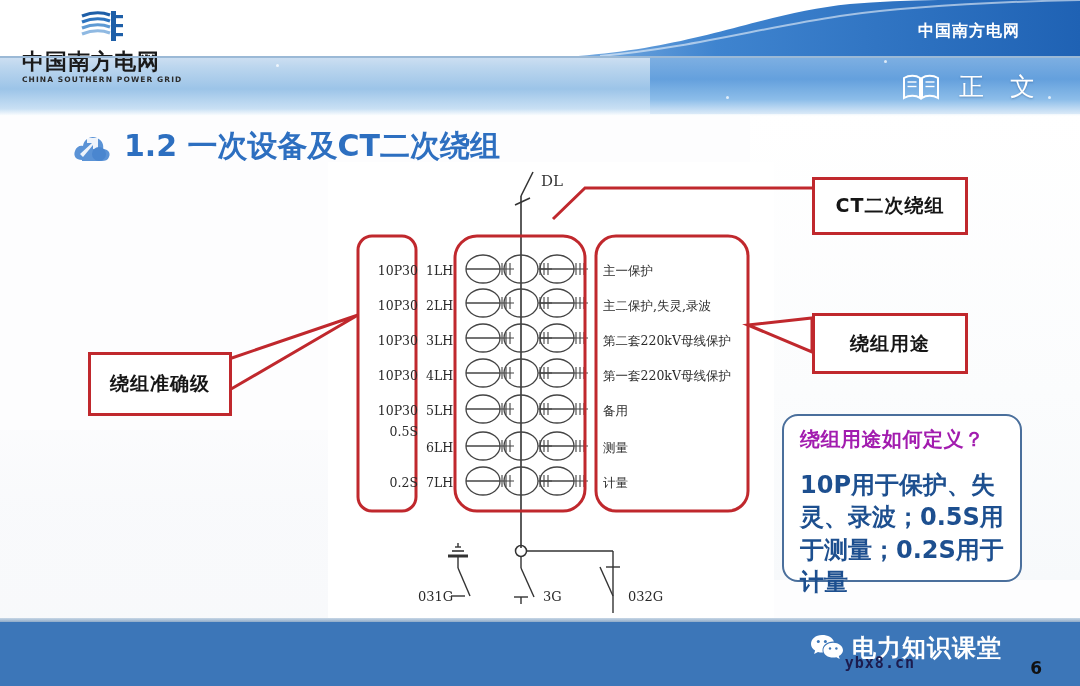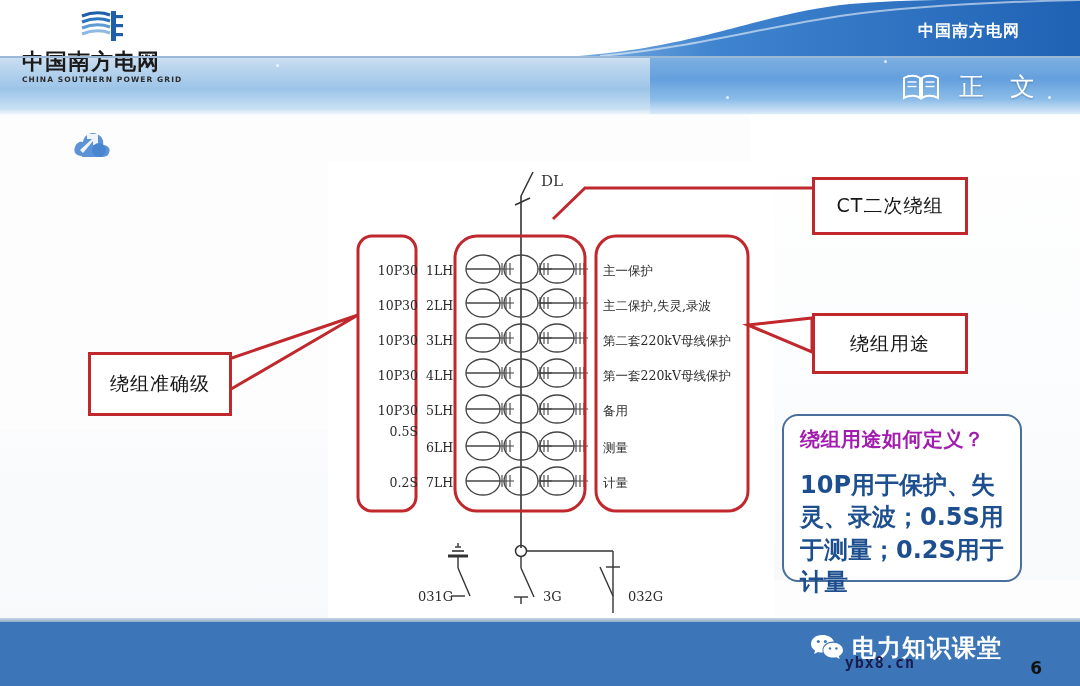--- a/index.html
+++ b/index.html
@@ -46,21 +46,21 @@
 
   
   .diagram-panel{position:absolute;left:328px;top:162px;width:446px;height:458px;background:#ffffff;z-index:2;}
 
   
   .diagram-svg{position:absolute;left:0;top:0;width:1080px;height:686px;z-index:3;pointer-events:none;}
 
   
   .callout{position:absolute;background:#ffffff;border:3px solid #c0282d;z-index:7;
     display:flex;align-items:center;justify-content:center;
-    font-weight:normal;color:#161616;font-size:19px;letter-spacing:1px;}
+    font-weight:bold;color:#161616;font-size:19px;letter-spacing:1px;}
   #callout-ct{left:812px;top:177px;width:150px;height:52px;}
   #callout-use{left:812px;top:313px;width:150px;height:55px;}
   #callout-acc{left:88px;top:352px;width:138px;height:58px;}
 
   
   .info-box{position:absolute;left:782px;top:414px;width:240px;height:168px;
     border:2px solid #4a6f9c;border-radius:16px;background:#ffffff;z-index:7;
     padding:10px 14px 10px 16px;box-sizing:border-box;}
   .info-title{color:#a21caf;font-size:20px;font-weight:bold;letter-spacing:.5px;margin-bottom:16px;}
   .info-body{color:#1d4f8f;font-size:24px;font-weight:bold;line-height:1.35;letter-spacing:0px;}
@@ -146,20 +146,21 @@
     </svg>
     <span class="band-text">正 文</span>
   </div>
 
   <div class="title-row">
     <svg class="title-icon" viewBox="0 0 40 34">
       <path d="M10,30 C4,30 1,26 3,21 C4,17 8,15 11,16 C12,9 19,5 25,8 C30,10 32,15 31,19 C36,19 39,23 37,27 C36,30 33,31 30,31 L10,31 Z" fill="#5b93d6"></path>
       <path d="M8,24 L20,13 L15,13 L15,8 L26,8 L26,19 L21,19 L21,15 L11,27 Z" fill="#ffffff" opacity=".9"></path>
       <circle cx="27" cy="24" r="7" fill="#4a86cf"></circle>
     </svg>
+    <span class="title-text">1.2 一次设备及CT二次绕组</span>
   </div>
 
   <div class="bg-right"></div>
   <div class="bg-photo">
     
     
     
   </div>
   <div class="diagram-panel"></div>
 

